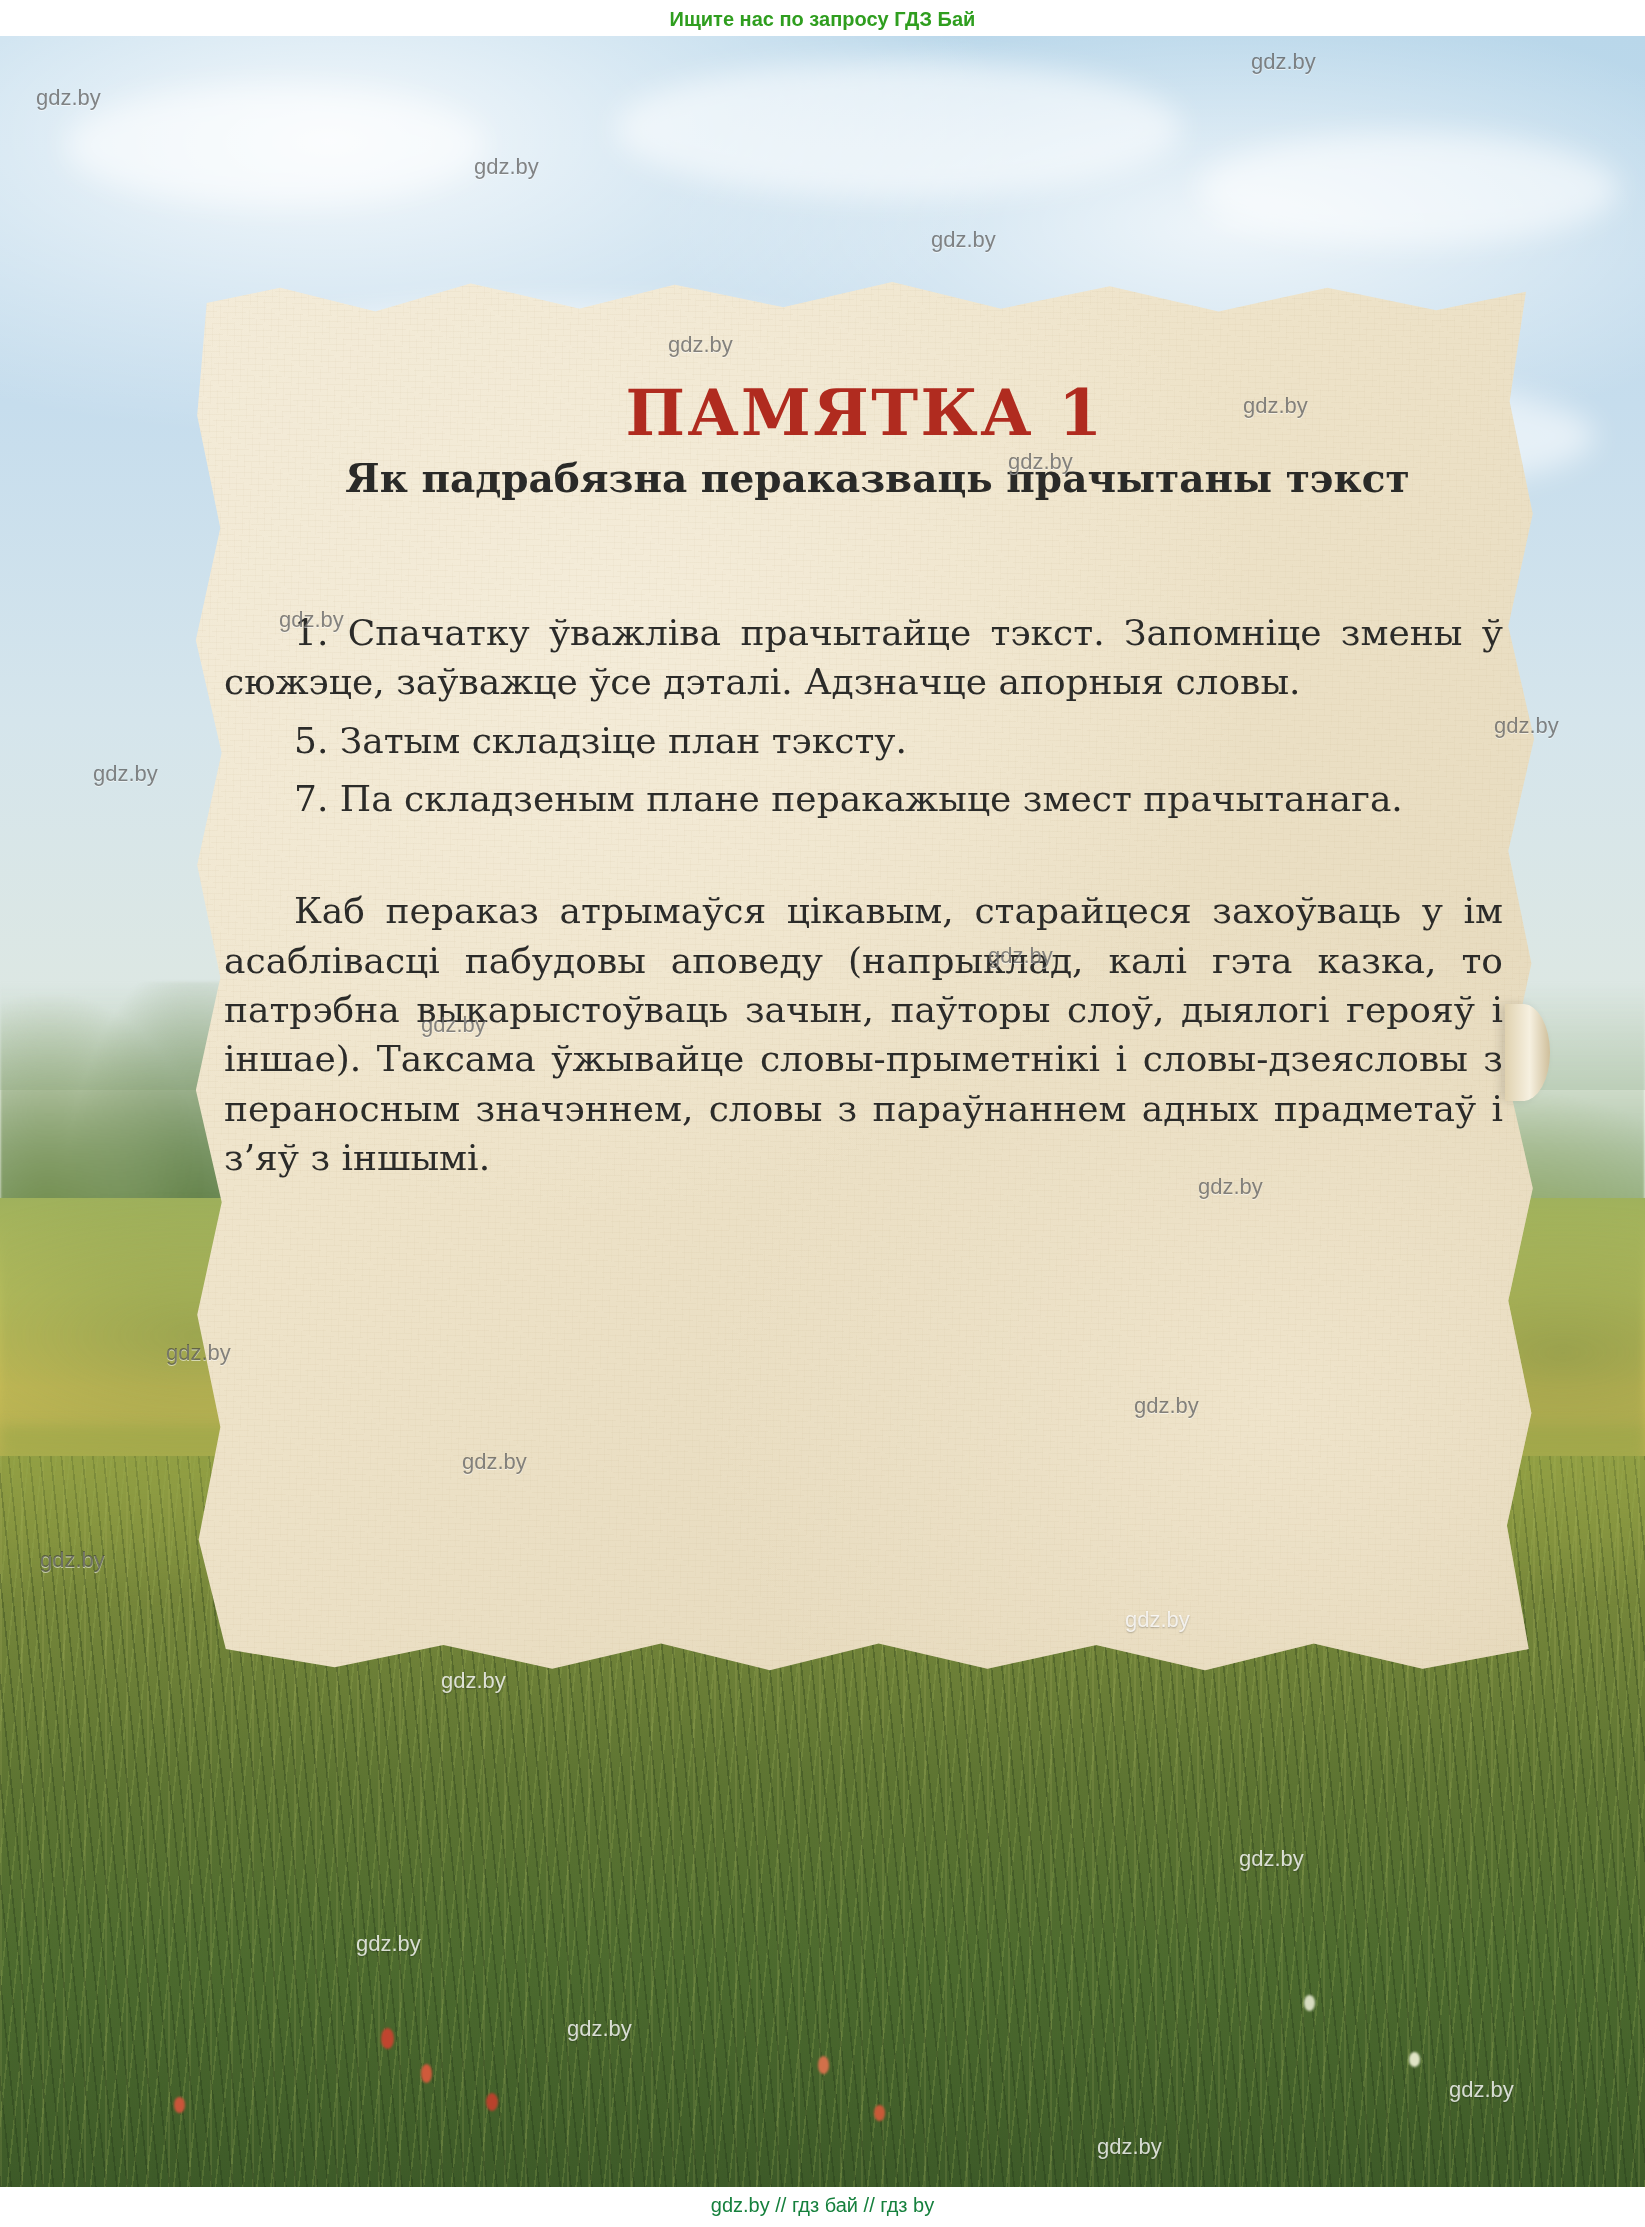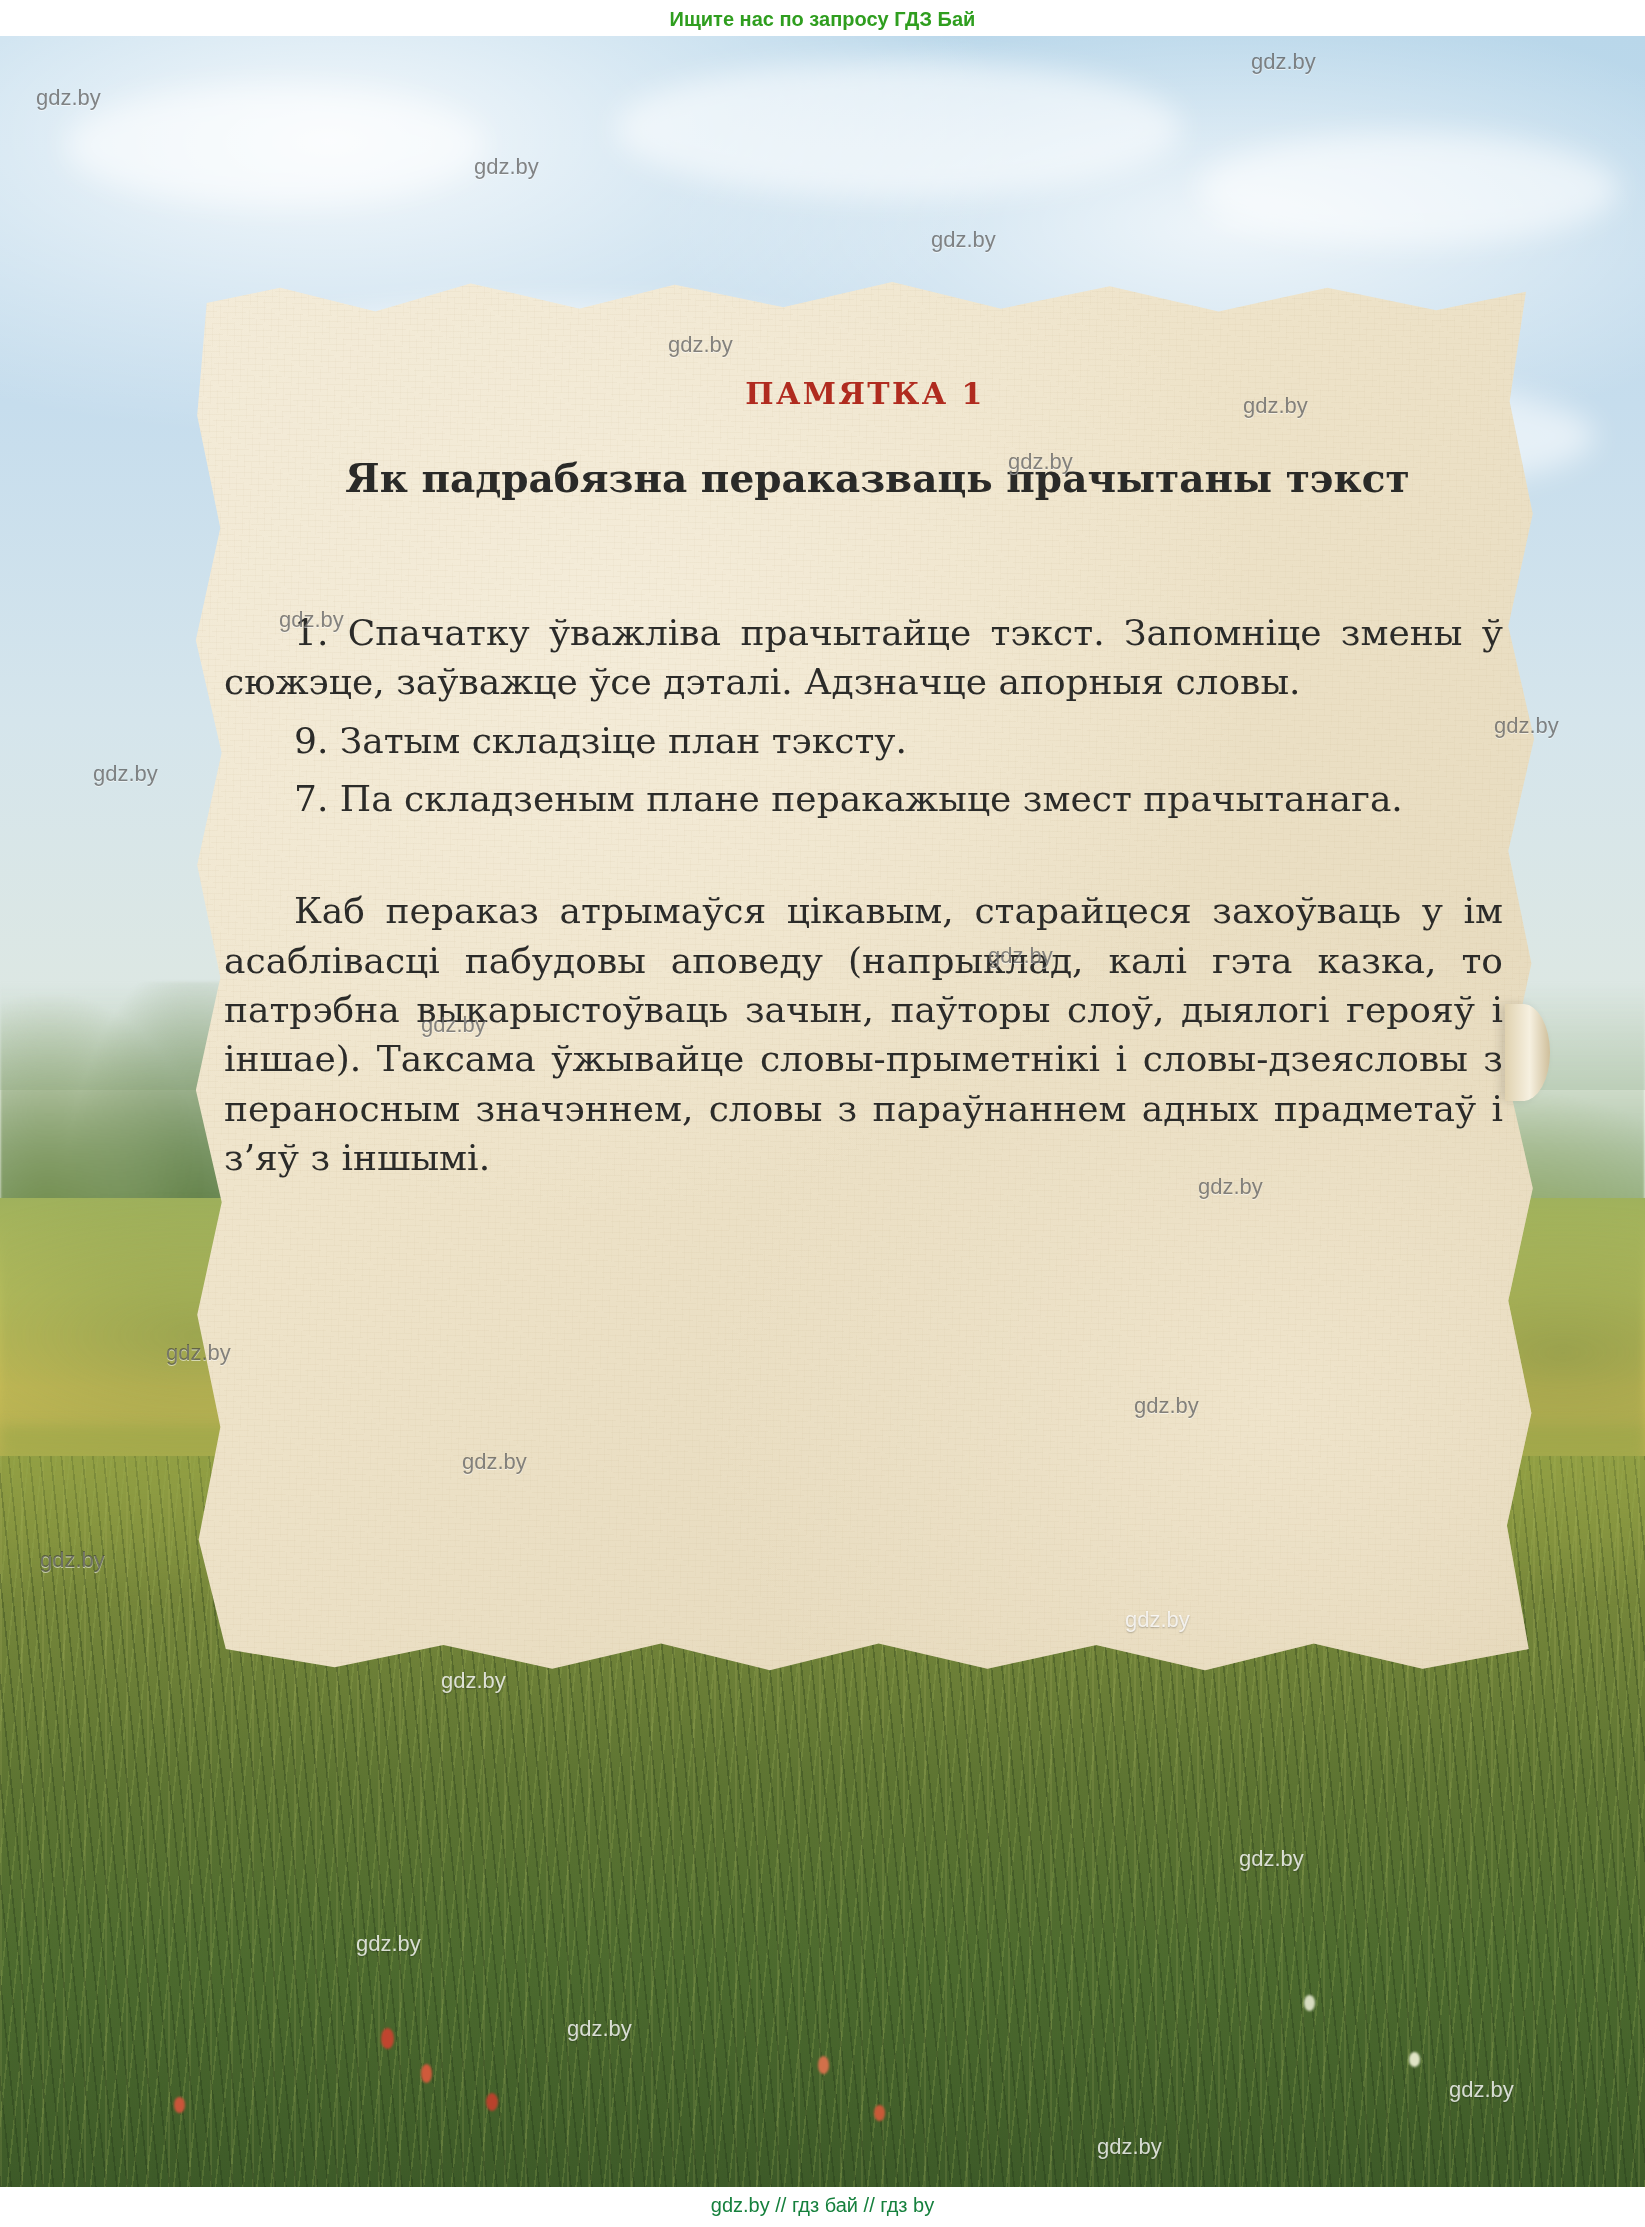--- a/index.html
+++ b/index.html
@@ -206,21 +206,21 @@
   }
   .title-main {
     position: absolute;
     left: 0;
     top: 101px;
     width: 100%;
     text-align: center;
     color: #b02b1f;
     font-family: "DejaVu Serif", serif;
     font-weight: bold;
-    font-size: 30px;
+    font-size: 63px;
     letter-spacing: 2.4px;
   }
   .title-sub {
     position: absolute;
     left: 61px;
     top: 180px;
     width: 1263px;
     text-align: center;
     color: #2a2a28;
     font-family: "DejaVu Serif", serif;
@@ -296,21 +296,21 @@
     <div class="parchment">
       <div class="parchment-texture"></div>
     </div>
     <div class="curl"></div>
 
     <div class="doc-body">
       <div class="title-main">ПАМЯТКА 1</div>
       <div class="title-sub">Як падрабязна пераказваць прачытаны тэкст</div>
       <div class="body-text">
         <p>1. Спачатку ўважліва прачытайце тэкст. Запомніце змены ў сюжэце, заўважце ўсе дэталі. Адзначце апорныя словы.</p>
-        <p>9. Затым складзіце план тэксту.</p>
+        <p>5. Затым складзіце план тэксту.</p>
         <p>7. Па складзеным плане перакажыце змест прачытанага.</p>
         <p class="gap">Каб пераказ атрымаўся цікавым, старайцеся захоўваць у ім асаблівасці пабудовы аповеду (напрыклад, калі гэта казка, то патрэбна выкарыстоўваць зачын, паўторы слоў, дыялогі герояў і іншае). Таксама ўжывайце словы-прыметнікі і словы-дзеясловы з пераносным значэннем, словы з параўнаннем адных прадметаў і з’яў з іншымі.</p>
       </div>
     </div>
   </div>
 
   <div id="watermark-layer">
       <div class="wm" style="left: 36px; top: 85px;">gdz.by</div>
       <div class="wm" style="left: 1251px; top: 49px;">gdz.by</div>
       <div class="wm" style="left: 474px; top: 154px;">gdz.by</div>

